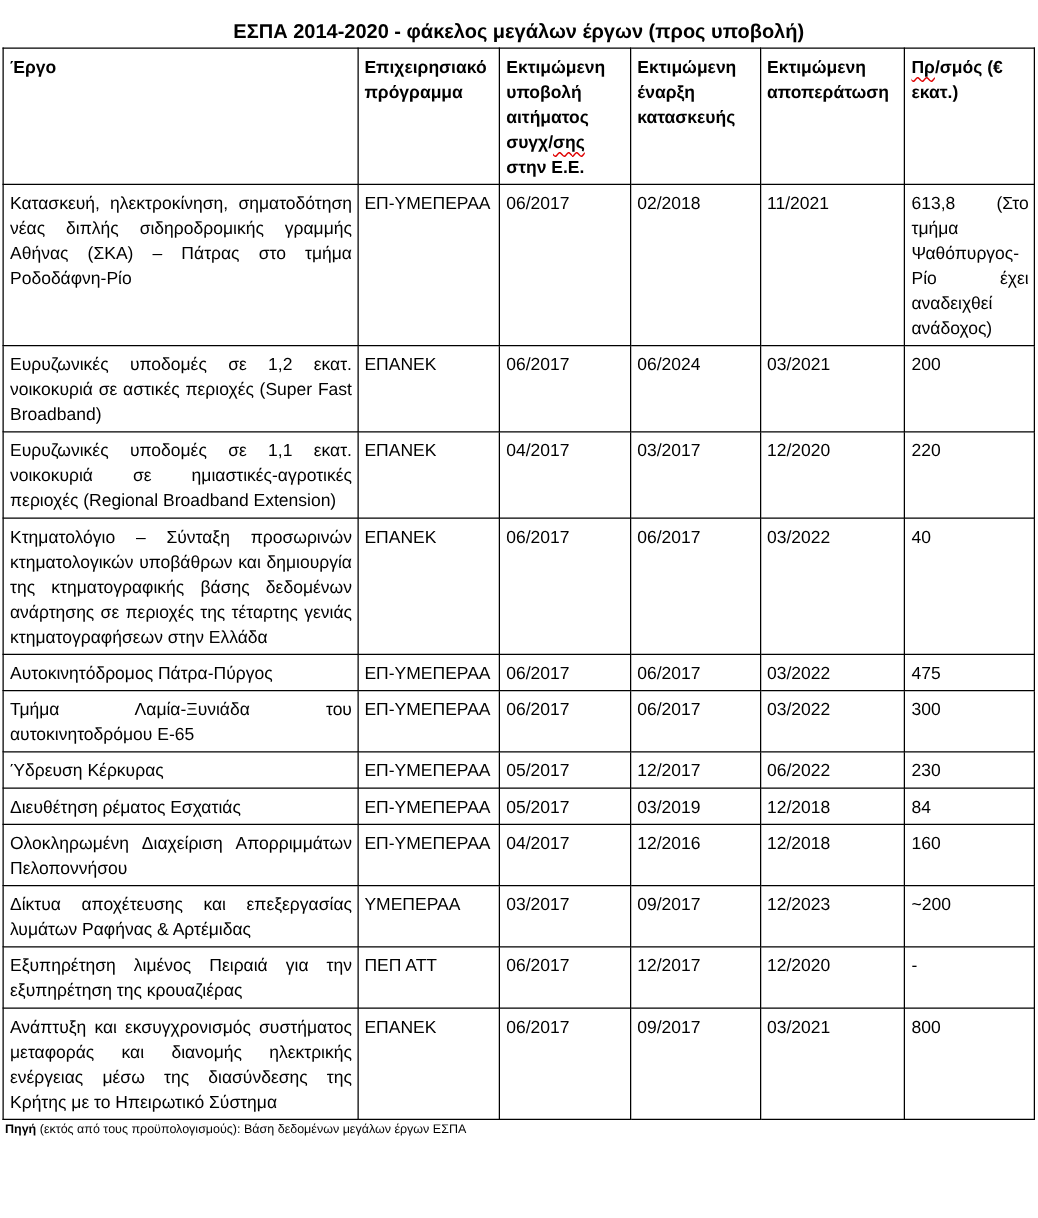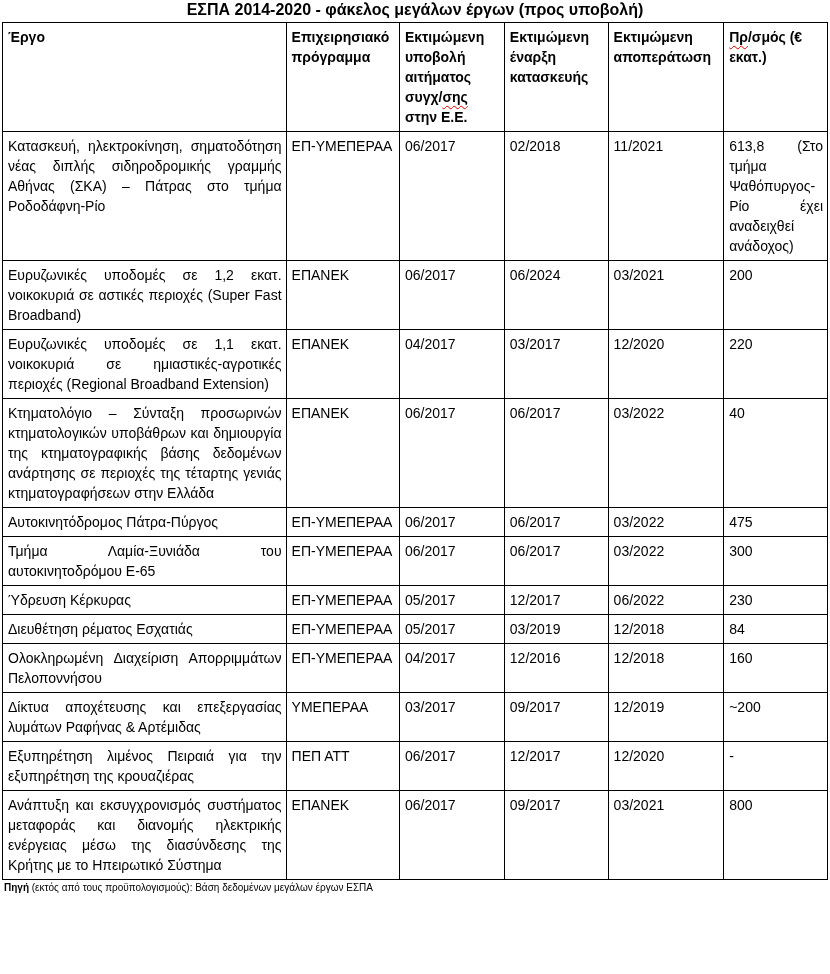--- a/index.html
+++ b/index.html
@@ -1,17 +1,17 @@
 <!DOCTYPE html>
 <html><head>
 <meta charset="utf-8">
 <style>
   html, body { margin: 0; padding: 0; background: #ffffff; }
   body { width: 830px; height: 974px; overflow: hidden; font-family: "Liberation Sans", sans-serif; color: #000; }
-  .title { text-align: center; font-weight: bold; font-size: 16px; height: 22px; line-height: 20px; padding-top: 0; }
+  .title { text-align: center; font-weight: bold; font-size: 16px; height: 22px; line-height: 20px; padding-top: 16px; }
   table { border-collapse: collapse; margin-left: 2px; width: 826px; table-layout: fixed; }
   td, th { border: 1.5px solid #000; vertical-align: top; padding: 4px 4px 4px 5px; font-size: 14px; line-height: 20px; }
   th { font-weight: bold; text-align: left; }
   td.just { text-align: justify; }
   .c0 { width: 265px; } .c1 { width: 106px; } .c2 { width: 98px; } .c3 { width: 97px; } .c4 { width: 108px; } .c5 { width: 97px; }
   .squiggle { text-decoration: underline wavy #e00000; text-decoration-thickness: 1px; text-underline-offset: 3px; margin-top: 20px; }
   .source { font-size: 10px; padding-left: 4px; margin-top: 2px; }
   .source b { font-weight: bold; }
 </style>
 </head>
@@ -109,21 +109,21 @@
         <td>04/2017</td>
         <td>12/2016</td>
         <td>12/2018</td>
         <td class="just">160</td>
       </tr>
       <tr>
         <td class="just">Δίκτυα αποχέτευσης και επεξεργασίας λυμάτων Ραφήνας &amp; Αρτέμιδας</td>
         <td>ΥΜΕΠΕΡΑΑ</td>
         <td>03/2017</td>
         <td>09/2017</td>
-        <td>12/2019</td>
+        <td>12/2023</td>
         <td class="just"> ~200</td>
       </tr>
       <tr>
         <td class="just">Εξυπηρέτηση λιμένος Πειραιά για την εξυπηρέτηση της κρουαζιέρας</td>
         <td>ΠΕΠ ΑΤΤ</td>
         <td>06/2017</td>
         <td>12/2017</td>
         <td>12/2020</td>
         <td class="just">-</td>
       </tr>

